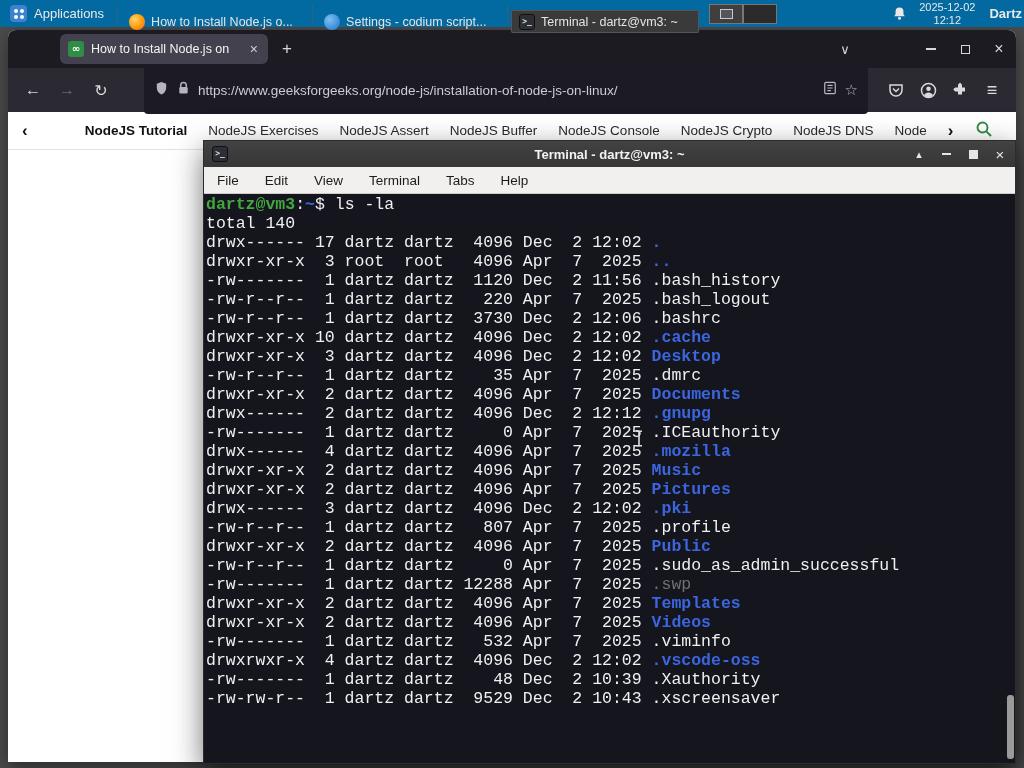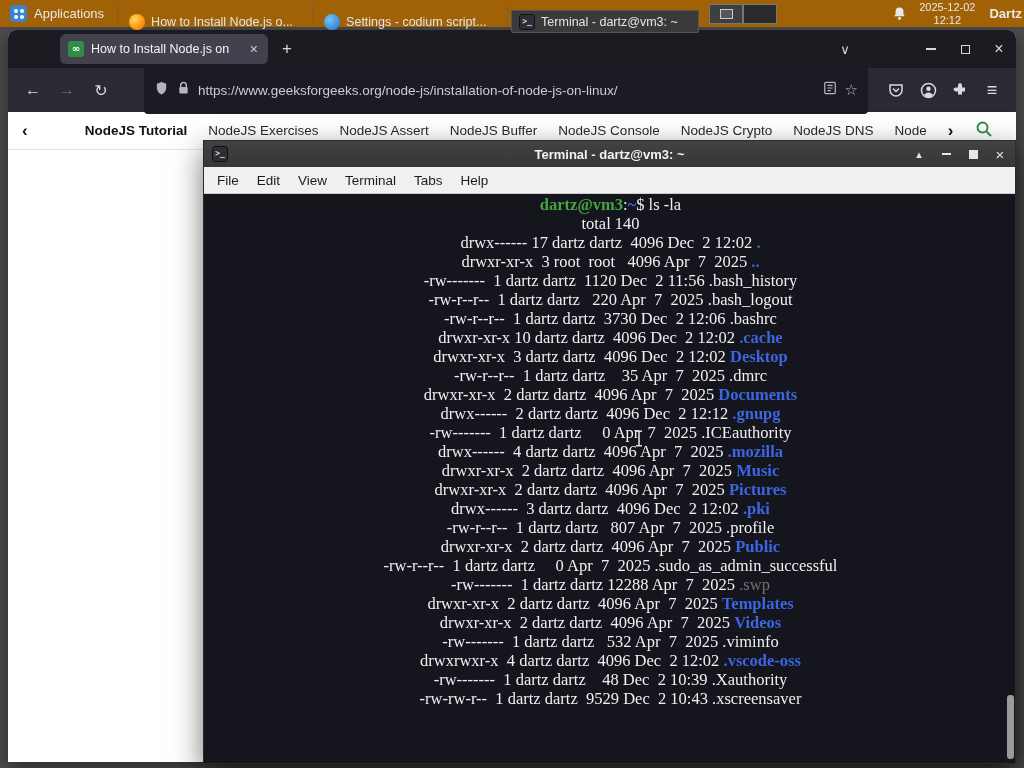--- a/index.html
+++ b/index.html
@@ -4,21 +4,21 @@
 <style>
   :root{
     --term-bg:#15151e; --term-fg:#f0f0f0; --term-green:#44a63f; --term-blue:#3c66e0;
     --term-dim:#707070; --gfg-green:#2f8d46;
   }
   *{margin:0;padding:0;box-sizing:border-box;}
   html,body{width:1024px;height:768px;overflow:hidden;}
   body{background:#4c4c4c;font-family:"Liberation Sans",sans-serif;position:relative;}
 
   
-  .panel{position:absolute;left:0;top:0;width:1024px;height:27px;background:#a16207;
+  .panel{position:absolute;left:0;top:0;width:1024px;height:27px;background:#0369a1;
     display:flex;align-items:center;color:#e8e8e8;font-size:13px;z-index:10;}
   .app-menu{display:flex;align-items:center;gap:7px;padding:0 10px;height:100%;cursor:default;}
   .app-ico{width:17px;height:17px;border-radius:4px;background:#3b82d0;display:grid;
     grid-template-columns:1fr 1fr;gap:2px;padding:3.5px;}
   .app-ico i{background:#fff;border-radius:50%;}
   .vsep{height:18px;border-left:1px dotted #5c5c5c;margin:0 3px;}
   .task{display:flex;align-items:center;gap:6px;padding:0 8px;height:23px;width:188px;
     border-radius:2px;margin-top:16px;}
   .task .tl{white-space:nowrap;overflow:hidden;font-size:12.5px;color:#e4e4e4;}
   .task.active{background:#3a3a3a;box-shadow:inset 0 0 0 1px #555;}
@@ -84,25 +84,25 @@
   .t-titlebar{height:26px;background:linear-gradient(#424242,#363636);display:flex;
     align-items:center;padding:0 8px;color:#f2f2f2;position:relative;flex:0 0 26px;}
   .t-ico{width:16px;height:16px;font-size:8px;line-height:14px;}
   .t-title{position:absolute;left:0;right:0;text-align:center;font-size:13px;font-weight:bold;pointer-events:none;}
   .t-btns{margin-left:auto;display:flex;align-items:center;gap:13px;z-index:1;}
   .t-btn{color:#e6e6e6;font-size:11px;display:flex;align-items:center;justify-content:center;width:14px;height:14px;}
   .t-btn .minbar2{width:9px;height:2px;background:#e6e6e6;}
   .t-btn .maxsq2{width:9px;height:9px;border:1.5px solid #e6e6e6;background:#e6e6e6;}
   .t-btn.close{font-size:15px;}
   .t-menubar{height:27px;background:#f1f0ee;border-bottom:1px solid #cfccc8;display:flex;
-    align-items:center;color:#1c1c1c;font-size:13.5px;padding-left:4px;flex:0 0 27px;}
+    align-items:center;color:#1c1c1c;font-size:13.5px;padding-left:4px;flex:0 0 27px;gap:8px;}
   .t-menu{padding:0 9px;}
   .t-body{flex:1;background:var(--term-bg);position:relative;overflow:hidden;
-    font-family:Liberation Serif, serif;font-size:16.5px;line-height:19px;
-    padding:1px 0 0 2px;text-align:center;}
+    font-family:Liberation Mono, monospace;font-size:16.5px;line-height:19px;
+    padding:1px 0 0 2px;}
   .t-line{white-space:pre;}
   .t-fg{color:var(--term-fg);}
   .t-green{color:var(--term-green);font-weight:bold;}
   .t-dir{color:var(--term-blue);font-weight:bold;}
   .t-dim{color:var(--term-dim);}
   .t-scroll{position:absolute;right:1px;bottom:4px;width:7px;height:64px;border-radius:3px;background:#9a9a9a;}
 
   
   .ibeam{position:absolute;left:634px;top:430px;z-index:5;width:10px;height:17px;pointer-events:none;}
 </style>

